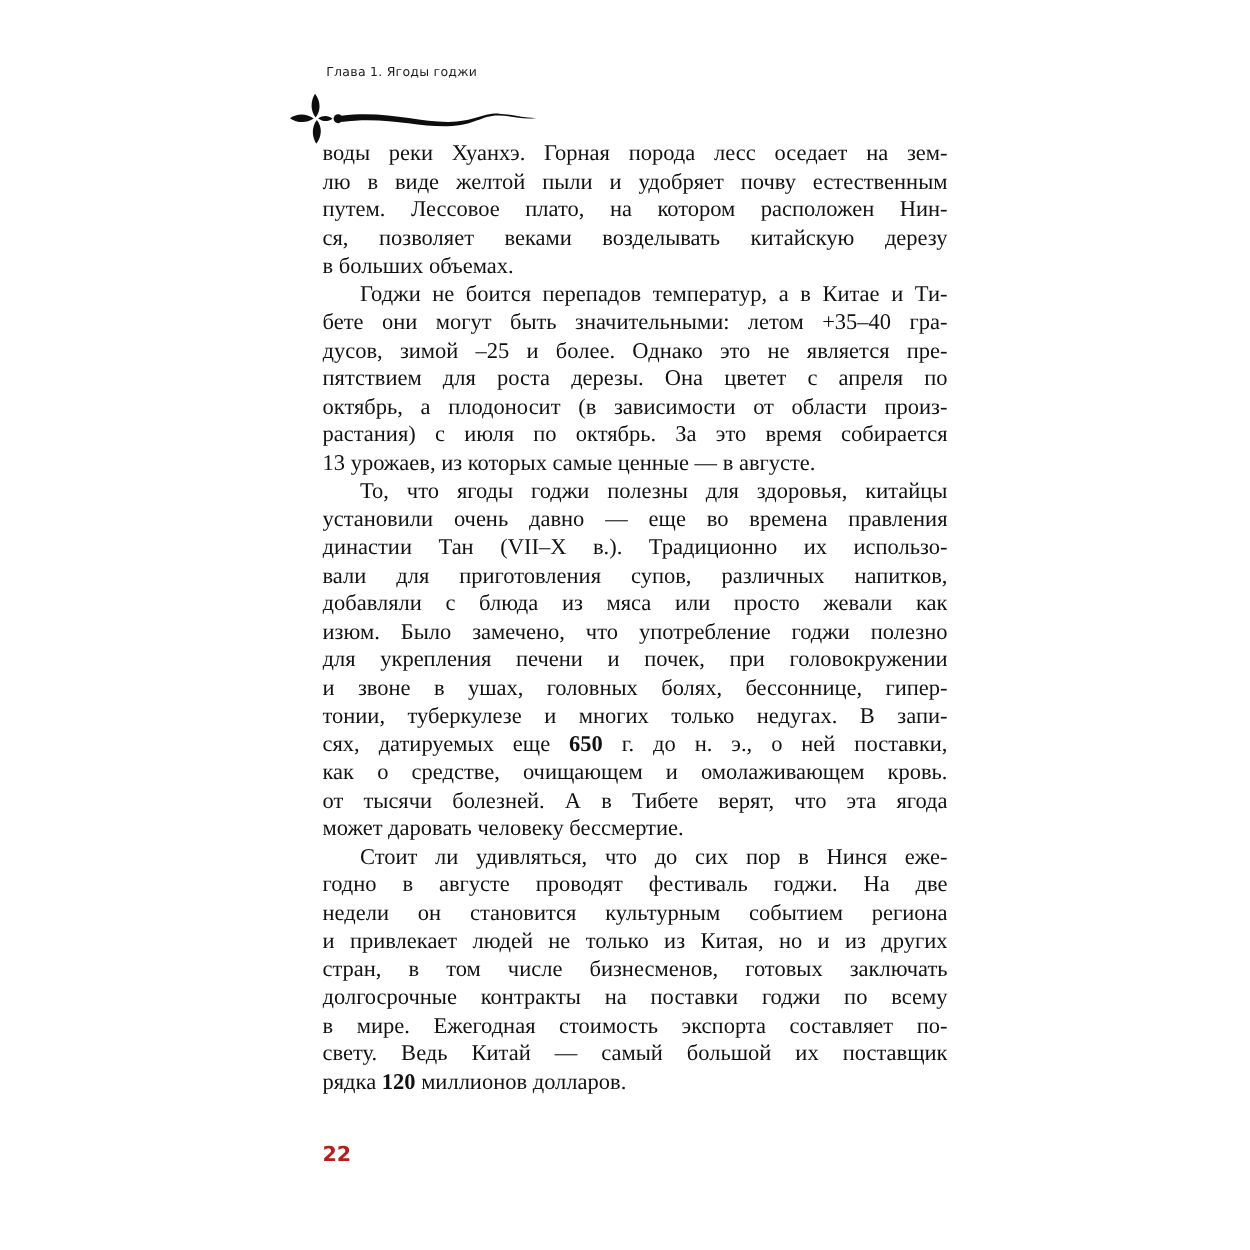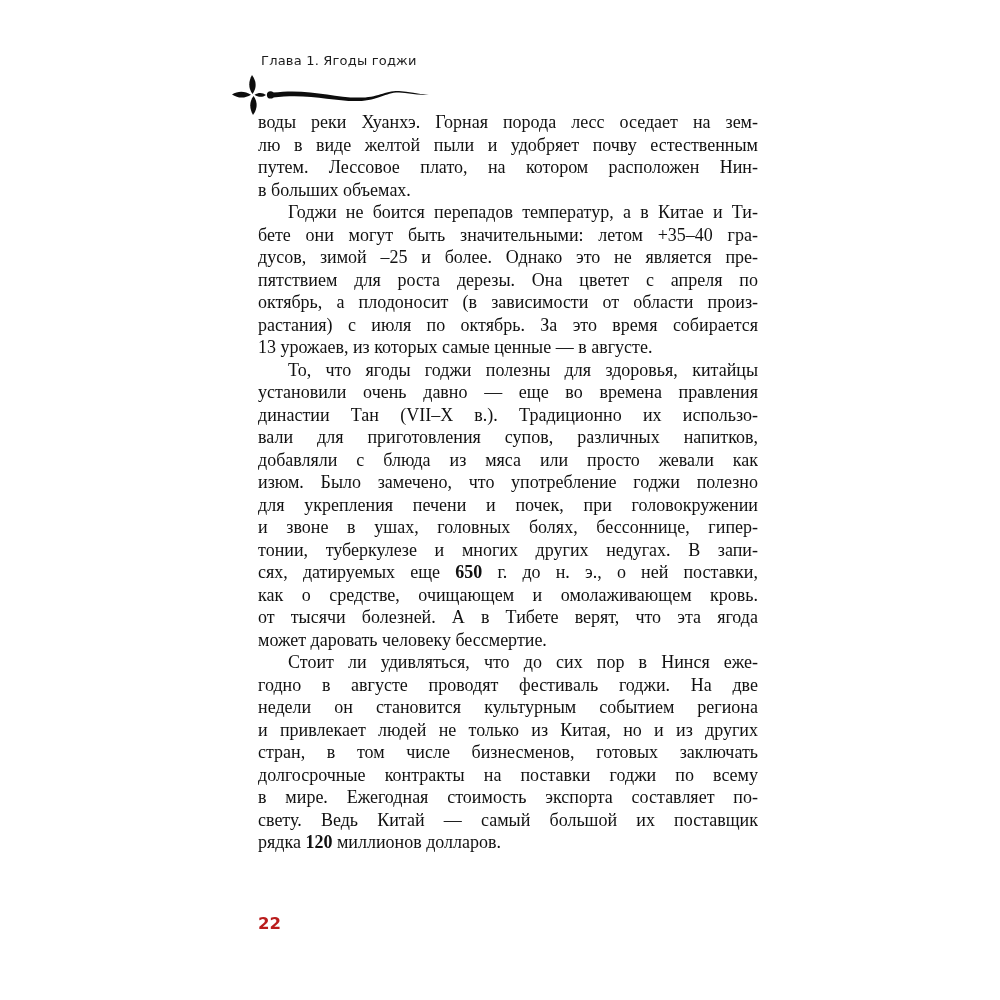--- a/index.html
+++ b/index.html
@@ -12,21 +12,21 @@
     position: relative;
     width: 1000px; height: 1000px;
     background: #ffffff;
     color: #121212;
     overflow: hidden;
   }
   .running-header {
     position: absolute;
     left: 261px; top: 53px;
     font-family: "DejaVu Sans", sans-serif;
-    font-size: 13px;
+    font-size: 10px;
     letter-spacing: 0.2px;
     color: #1c1c1c;
     white-space: nowrap;
   }
   .ornament {
     position: absolute;
     left: 228px; top: 73px;
     width: 210px; height: 44px;
   }
   .body-text {
@@ -88,41 +88,42 @@
                C 157 19.2, 152 27.4, 130 28.0
                C 105 28.6, 80 19.8, 45 24.6 Z"></path>
     </g>
   </svg>
 
   <div class="body-text">
       <div class="paragraph">
         <div class="line"><span>воды реки Хуанхэ. Горная порода лесс оседает на зем-</span></div>
         <div class="line"><span>лю в виде желтой пыли и удобряет почву естественным</span></div>
         <div class="line"><span>путем. Лессовое плато, на котором расположен Нин-</span></div>
+        <div class="line"><span>ся, позволяет веками возделывать китайскую дерезу</span></div>
         <div class="line last"><span>в больших объемах.</span></div>
       </div>
       <div class="paragraph">
         <div class="line indent"><span>Годжи не боится перепадов температур, а в Китае и Ти-</span></div>
         <div class="line"><span>бете они могут быть значительными: летом +35–40 гра-</span></div>
         <div class="line"><span>дусов, зимой –25 и более. Однако это не является пре-</span></div>
         <div class="line"><span>пятствием для роста дерезы. Она цветет с апреля по</span></div>
         <div class="line"><span>октябрь, а плодоносит (в зависимости от области произ-</span></div>
         <div class="line"><span>растания) с июля по октябрь. За это время собирается</span></div>
         <div class="line last"><span>13 урожаев, из которых самые ценные — в августе.</span></div>
       </div>
       <div class="paragraph">
         <div class="line indent"><span>То, что ягоды годжи полезны для здоровья, китайцы</span></div>
         <div class="line"><span>установили очень давно — еще во времена правления</span></div>
         <div class="line"><span>династии Тан (VII–X в.). Традиционно их использо-</span></div>
         <div class="line"><span>вали для приготовления супов, различных напитков,</span></div>
         <div class="line"><span>добавляли с блюда из мяса или просто жевали как</span></div>
         <div class="line"><span>изюм. Было замечено, что употребление годжи полезно</span></div>
         <div class="line"><span>для укрепления печени и почек, при головокружении</span></div>
         <div class="line"><span>и звоне в ушах, головных болях, бессоннице, гипер-</span></div>
-        <div class="line"><span>тонии, туберкулезе и многих других недугах. В запи-</span></div>
+        <div class="line"><span>тонии, туберкулезе и многих только недугах. В запи-</span></div>
         <div class="line"><span>сях, датируемых еще </span><b>650</b><span> г. до н. э., о ней поставки,</span></div>
         <div class="line"><span>как о средстве, очищающем и омолаживающем кровь.</span></div>
         <div class="line"><span>от тысячи болезней. А в Тибете верят, что эта ягода</span></div>
         <div class="line last"><span>может даровать человеку бессмертие.</span></div>
       </div>
       <div class="paragraph">
         <div class="line indent"><span>Стоит ли удивляться, что до сих пор в Нинся еже-</span></div>
         <div class="line"><span>годно в августе проводят фестиваль годжи. На две</span></div>
         <div class="line"><span>недели он становится культурным событием региона</span></div>
         <div class="line"><span>и привлекает людей не только из Китая, но и из других</span></div>

